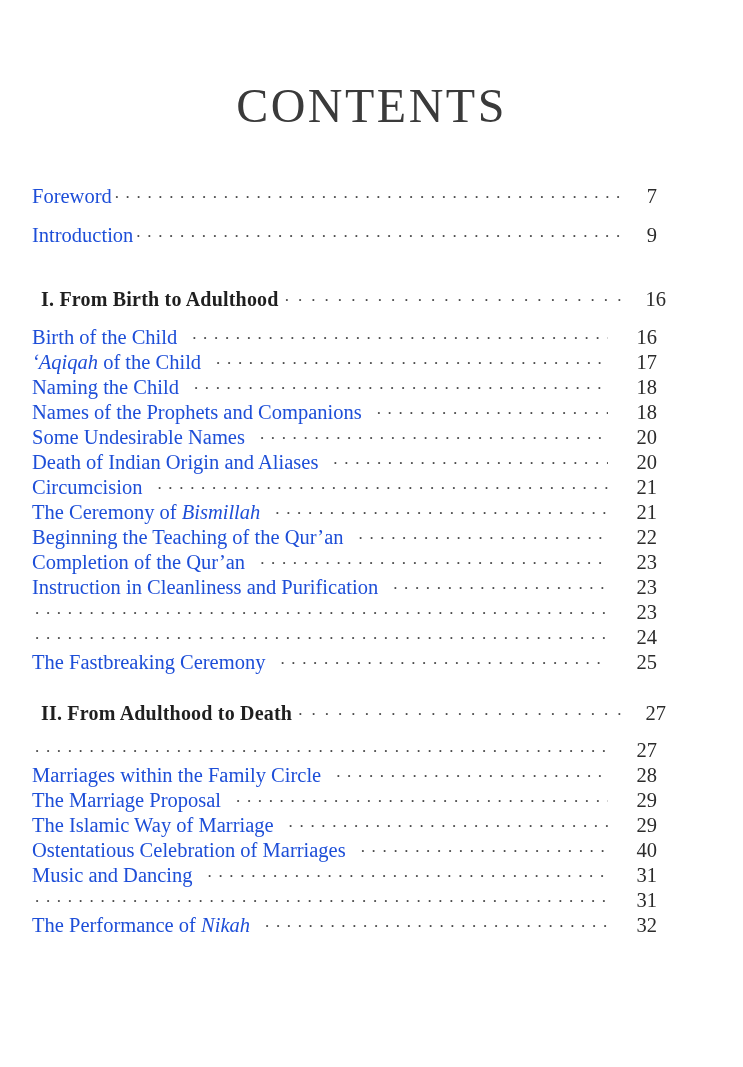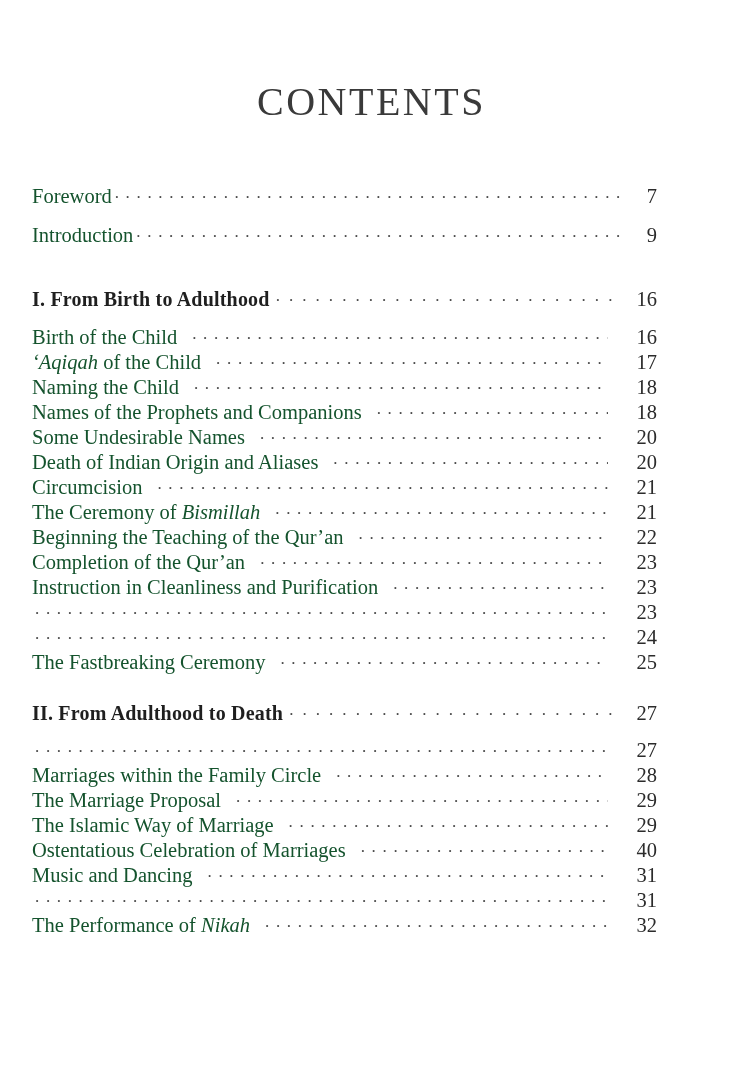--- a/index.html
+++ b/index.html
@@ -18,21 +18,21 @@
   }
 
   
   .toc-title {
     position: absolute;
     top: 82px;
     left: 0;
     width: 743px;
     text-align: center;
     font-family: "Liberation Serif", "DejaVu Serif", serif;
-    font-size: 40px;
+    font-size: 48px;
     font-weight: 400;
     letter-spacing: 2.5px;
     color: #3a3a3a;
     line-height: 1;
   }
 
   
   .toc-body {
     position: absolute;
     left: 32px;
@@ -44,21 +44,21 @@
     display: flex;
     align-items: baseline;
     width: 100%;
     white-space: nowrap;
   }
 
   .entry .label {
     flex: 0 0 auto;
     font-size: 20.5px;
     line-height: 1;
-    color: #14532d;
+    color: #1d4ed8;
   }
 
   .entry .leader {
     flex: 1 1 auto;
     overflow: hidden;
     height: 1em;
     position: relative;
     margin: 0 3px;
   }
   .entry .leader::before {
@@ -88,21 +88,21 @@
     letter-spacing: 0.2px;
     color: #1f1f1f;
   }
   .entry.section .leader { margin-left: 6px; }
   .entry.section .leader::before {
     letter-spacing: 2.4px;
     font-size: 17px;
   }
 
   .entry.front { margin-bottom: 18px; }
-  .entry.part  { margin-bottom: 10px; }
+  .entry.part  { margin-bottom: 10px; margin-left: 9px; }
   .entry.item  { margin-bottom: 4.5px; gap: 12px; }
 
   .gap-before-part { height: 26px; }
   .gap-after-part  { height: 7px; }
 
   em.tr { font-style: italic; }
 </style>
 </head>
 <body>
 

